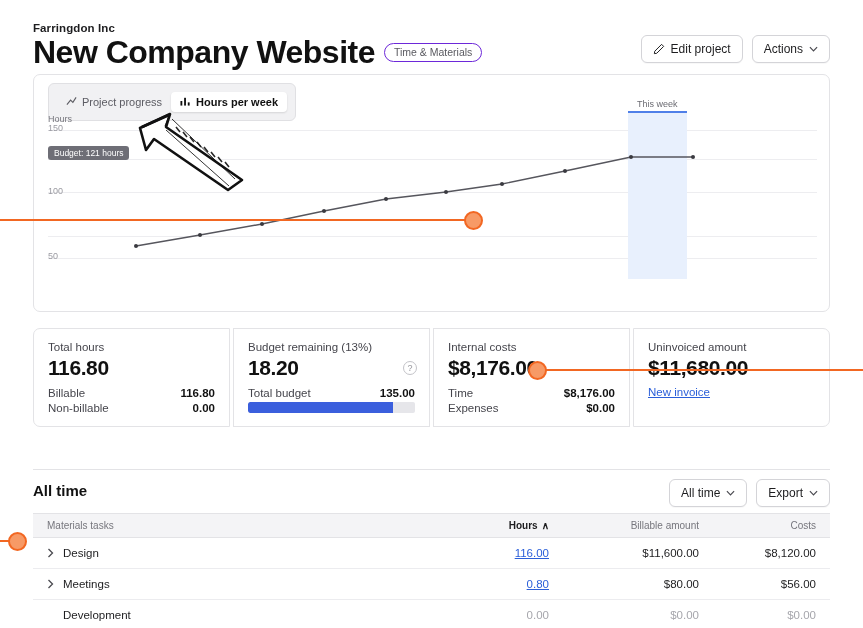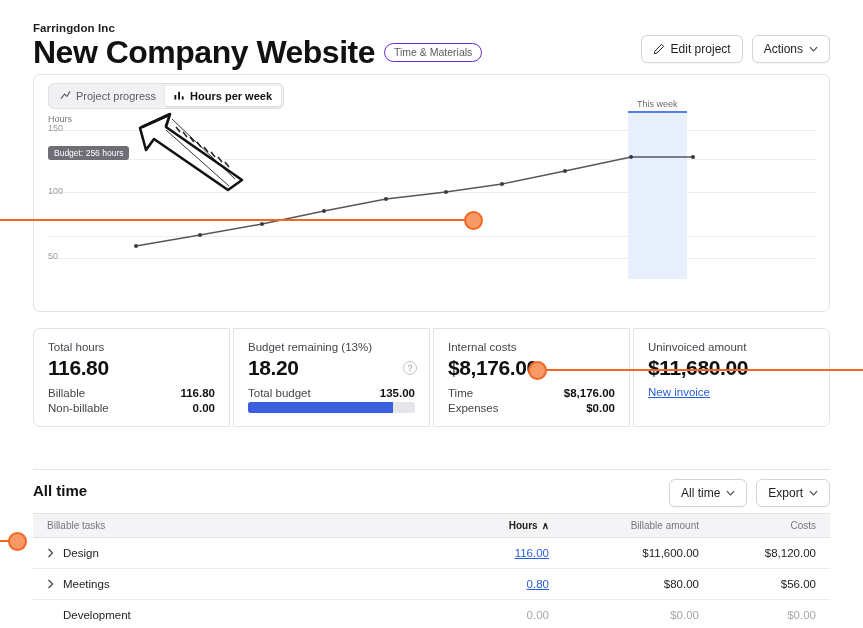--- a/index.html
+++ b/index.html
@@ -30,21 +30,21 @@
   }
   .btn svg { display: block; }
   .chev { width: 9px; height: 6px; }
 
   
   .chart-card {
     position: absolute; left: 33px; top: 74px; width: 797px; height: 238px;
     border: 1px solid #e3e3e6; border-radius: 7px; background: #fff;
   }
   .seg { position: absolute; left: 14px; top: 8px; display: flex;
-         background: #f1f1f3; border: 1px solid #e0e0e3; border-radius: 6px; padding: 2px; }
+         background: #f1f1f3; border: 1px solid #e0e0e3; border-radius: 6px; padding: 8px; }
   .seg-btn { display: inline-flex; align-items: center; gap: 5px; font-size: 11px;
              padding: 4px 9px; border-radius: 4px; color: #5c5c63; cursor: pointer; white-space: nowrap; }
   .seg-btn.active { background: #fff; color: #111; font-weight: 700; box-shadow: 0 1px 2px rgba(0,0,0,.12); }
 
   .plot { position: absolute; left: 0; top: 36px; width: 797px; height: 202px; }
   .ylabel { position: absolute; left: 14px; top: 3px; font-size: 9px; color: #76767d; }
   .gridline { position: absolute; left: 14px; width: 769px; height: 1px; background: #ededf0; }
   .ytick { position: absolute; left: 14px; font-size: 9px; color: #9a9aa1; }
   .budget-pill {
     position: absolute; left: 14px; top: 35px; background: #6e6e76; color: #fff;
@@ -168,21 +168,21 @@
       <div class="gridline" style="top:19px"></div>
       <div class="gridline" style="top:48px"></div>
       <div class="gridline" style="top:81px"></div>
       <div class="gridline" style="top:125px"></div>
       <div class="gridline" style="top:147px"></div>
 
       <div class="ytick" style="top:12px">150</div>
       <div class="ytick" style="top:75px">100</div>
       <div class="ytick" style="top:140px">50</div>
 
-      <div class="budget-pill">Budget: 256 hours</div>
+      <div class="budget-pill">Budget: 121 hours</div>
 
       <div class="thisweek-band" style="left:594px; width:59px;"></div>
       <div class="thisweek-lbl" style="left:603px; top:-12px;">This week</div>
 
       <svg style="position:absolute;left:0;top:0;" width="797" height="170">
         <polyline points="102,135 166,124 228,113 290,100 352,88 412,81 468,73 531,60 597,46 659,46" fill="none" stroke="#56565d" stroke-width="1.4"></polyline>
       </svg>
       <div class="pt" style="left:100px; top:133px"></div>
       <div class="pt" style="left:164px; top:122px"></div>
       <div class="pt" style="left:226px; top:111px"></div>
@@ -268,21 +268,21 @@
       <span>
         <svg class="chev" viewBox="0 0 10 6" fill="none" stroke="#4a4a50" stroke-width="1.3">
             <path d="M1 1l4 4 4-4"></path>
           </svg>
       </span>
     </div>
   </div>
 
   <div class="tbl">
     <div class="thead">
-      <div class="th c1">Billable tasks</div>
+      <div class="th c1">Materials tasks</div>
       <div class="th c2 sorted">
         <span>Hours</span><span class="sort-caret">∧</span>
       </div>
       <div class="th c3">Billable amount</div>
       <div class="th c4">Costs</div>
     </div>
 
     <div class="trow">
       <div class="td c1">
         <span class="chev-right">

